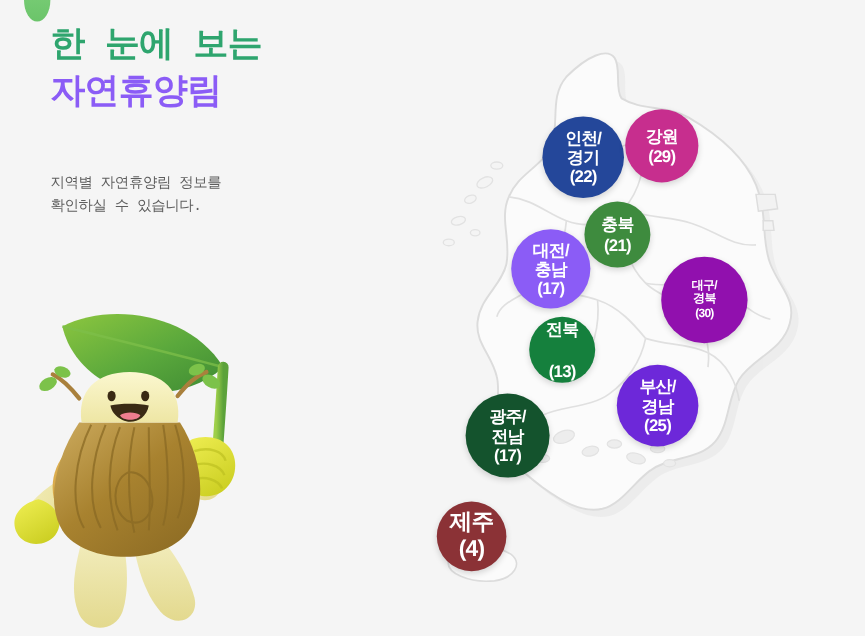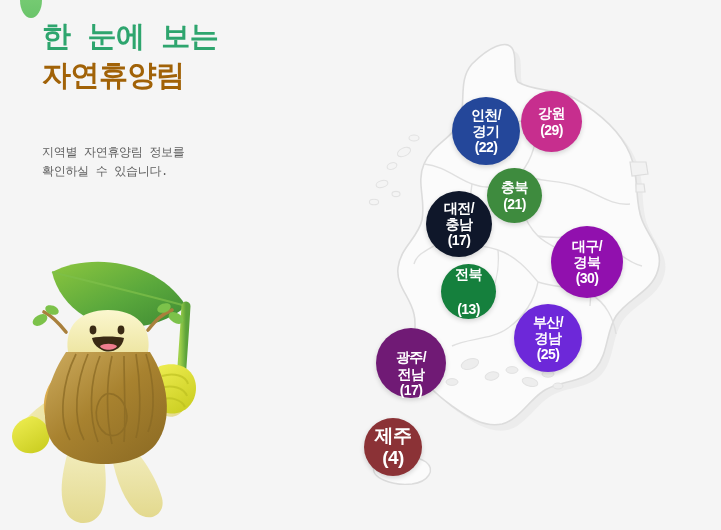--- a/index.html
+++ b/index.html
@@ -35,21 +35,21 @@
 
   #headline { position: absolute; left: 40px; top: 20px; width: 300px; }
   .hl-line {
     font-size: 29px;
     font-weight: bold;
     line-height: 1.34;
     letter-spacing: -0.5px;
     white-space: nowrap;
   }
   .hl-green { color: #2ea56e; }
-  .hl-dark  { color: #a16207; }
+  .hl-dark  { color: #8b5cf6; }
 
   #subtitle {
     position: absolute;
     left: 40px; top: 144px;
     width: 290px;
     font-size: 12px;
     line-height: 1.62;
     color: #5e5e5e;
     letter-spacing: -0.3px;
   }
@@ -290,40 +290,40 @@
         <span class="b-count">(22)</span>
       </div>
       <div class="bubble" style="left: 521px; top: 91px; width: 61px; height: 61px; background: rgb(199, 46, 142); font-size: 14px;">
         <span class="b-name">강원</span>
         <span class="b-count">(29)</span>
       </div>
       <div class="bubble" style="left: 487px; top: 168px; width: 55px; height: 55px; background: rgb(62, 139, 62); font-size: 14px;">
         <span class="b-name">충북</span>
         <span class="b-count">(21)</span>
       </div>
-      <div class="bubble" style="left: 426px; top: 191px; width: 66px; height: 66px; background: #0f172a; font-size: 14px;">
+      <div class="bubble" style="left: 426px; top: 191px; width: 66px; height: 66px; background: #8b5cf6; font-size: 14px;">
         <span class="b-name">대전/</span>
         <span class="b-name">충남</span>
         <span class="b-count">(17)</span>
       </div>
-      <div class="bubble" style="left: 551px; top: 226px; width: 72px; height: 72px; background: rgb(145, 16, 174); font-size: 14px;">
+      <div class="bubble" style="left: 551px; top: 214px; width: 72px; height: 72px; background: rgb(145, 16, 174); font-size: 10px;">
         <span class="b-name">대구/</span>
         <span class="b-name">경북</span>
         <span class="b-count">(30)</span>
       </div>
       <div class="bubble" style="left: 441px; top: 264px; width: 55px; height: 55px; background: #15803d; font-size: 14px; gap: 19px;">
         <span class="b-name">전북</span>
         <span class="b-count">(13)</span>
       </div>
       <div class="bubble" style="left: 514px; top: 304px; width: 68px; height: 68px; background: #6d28d9; font-size: 14px;">
         <span class="b-name">부산/</span>
         <span class="b-name">경남</span>
         <span class="b-count">(25)</span>
       </div>
-      <div class="bubble" style="left: 376px; top: 328px; width: 70px; height: 70px; background: #701a75; font-size: 14px; justify-content: flex-end;">
+      <div class="bubble" style="left: 388px; top: 328px; width: 70px; height: 70px; background: #14532d; font-size: 14px;">
         <span class="b-name">광주/</span>
         <span class="b-name">전남</span>
         <span class="b-count">(17)</span>
       </div>
       <div class="bubble" style="left: 364px; top: 418px; width: 58px; height: 58px; background: rgb(139, 50, 54); font-size: 19px;">
         <span class="b-name">제주</span>
         <span class="b-count">(4)</span>
       </div>
     </div>
 

